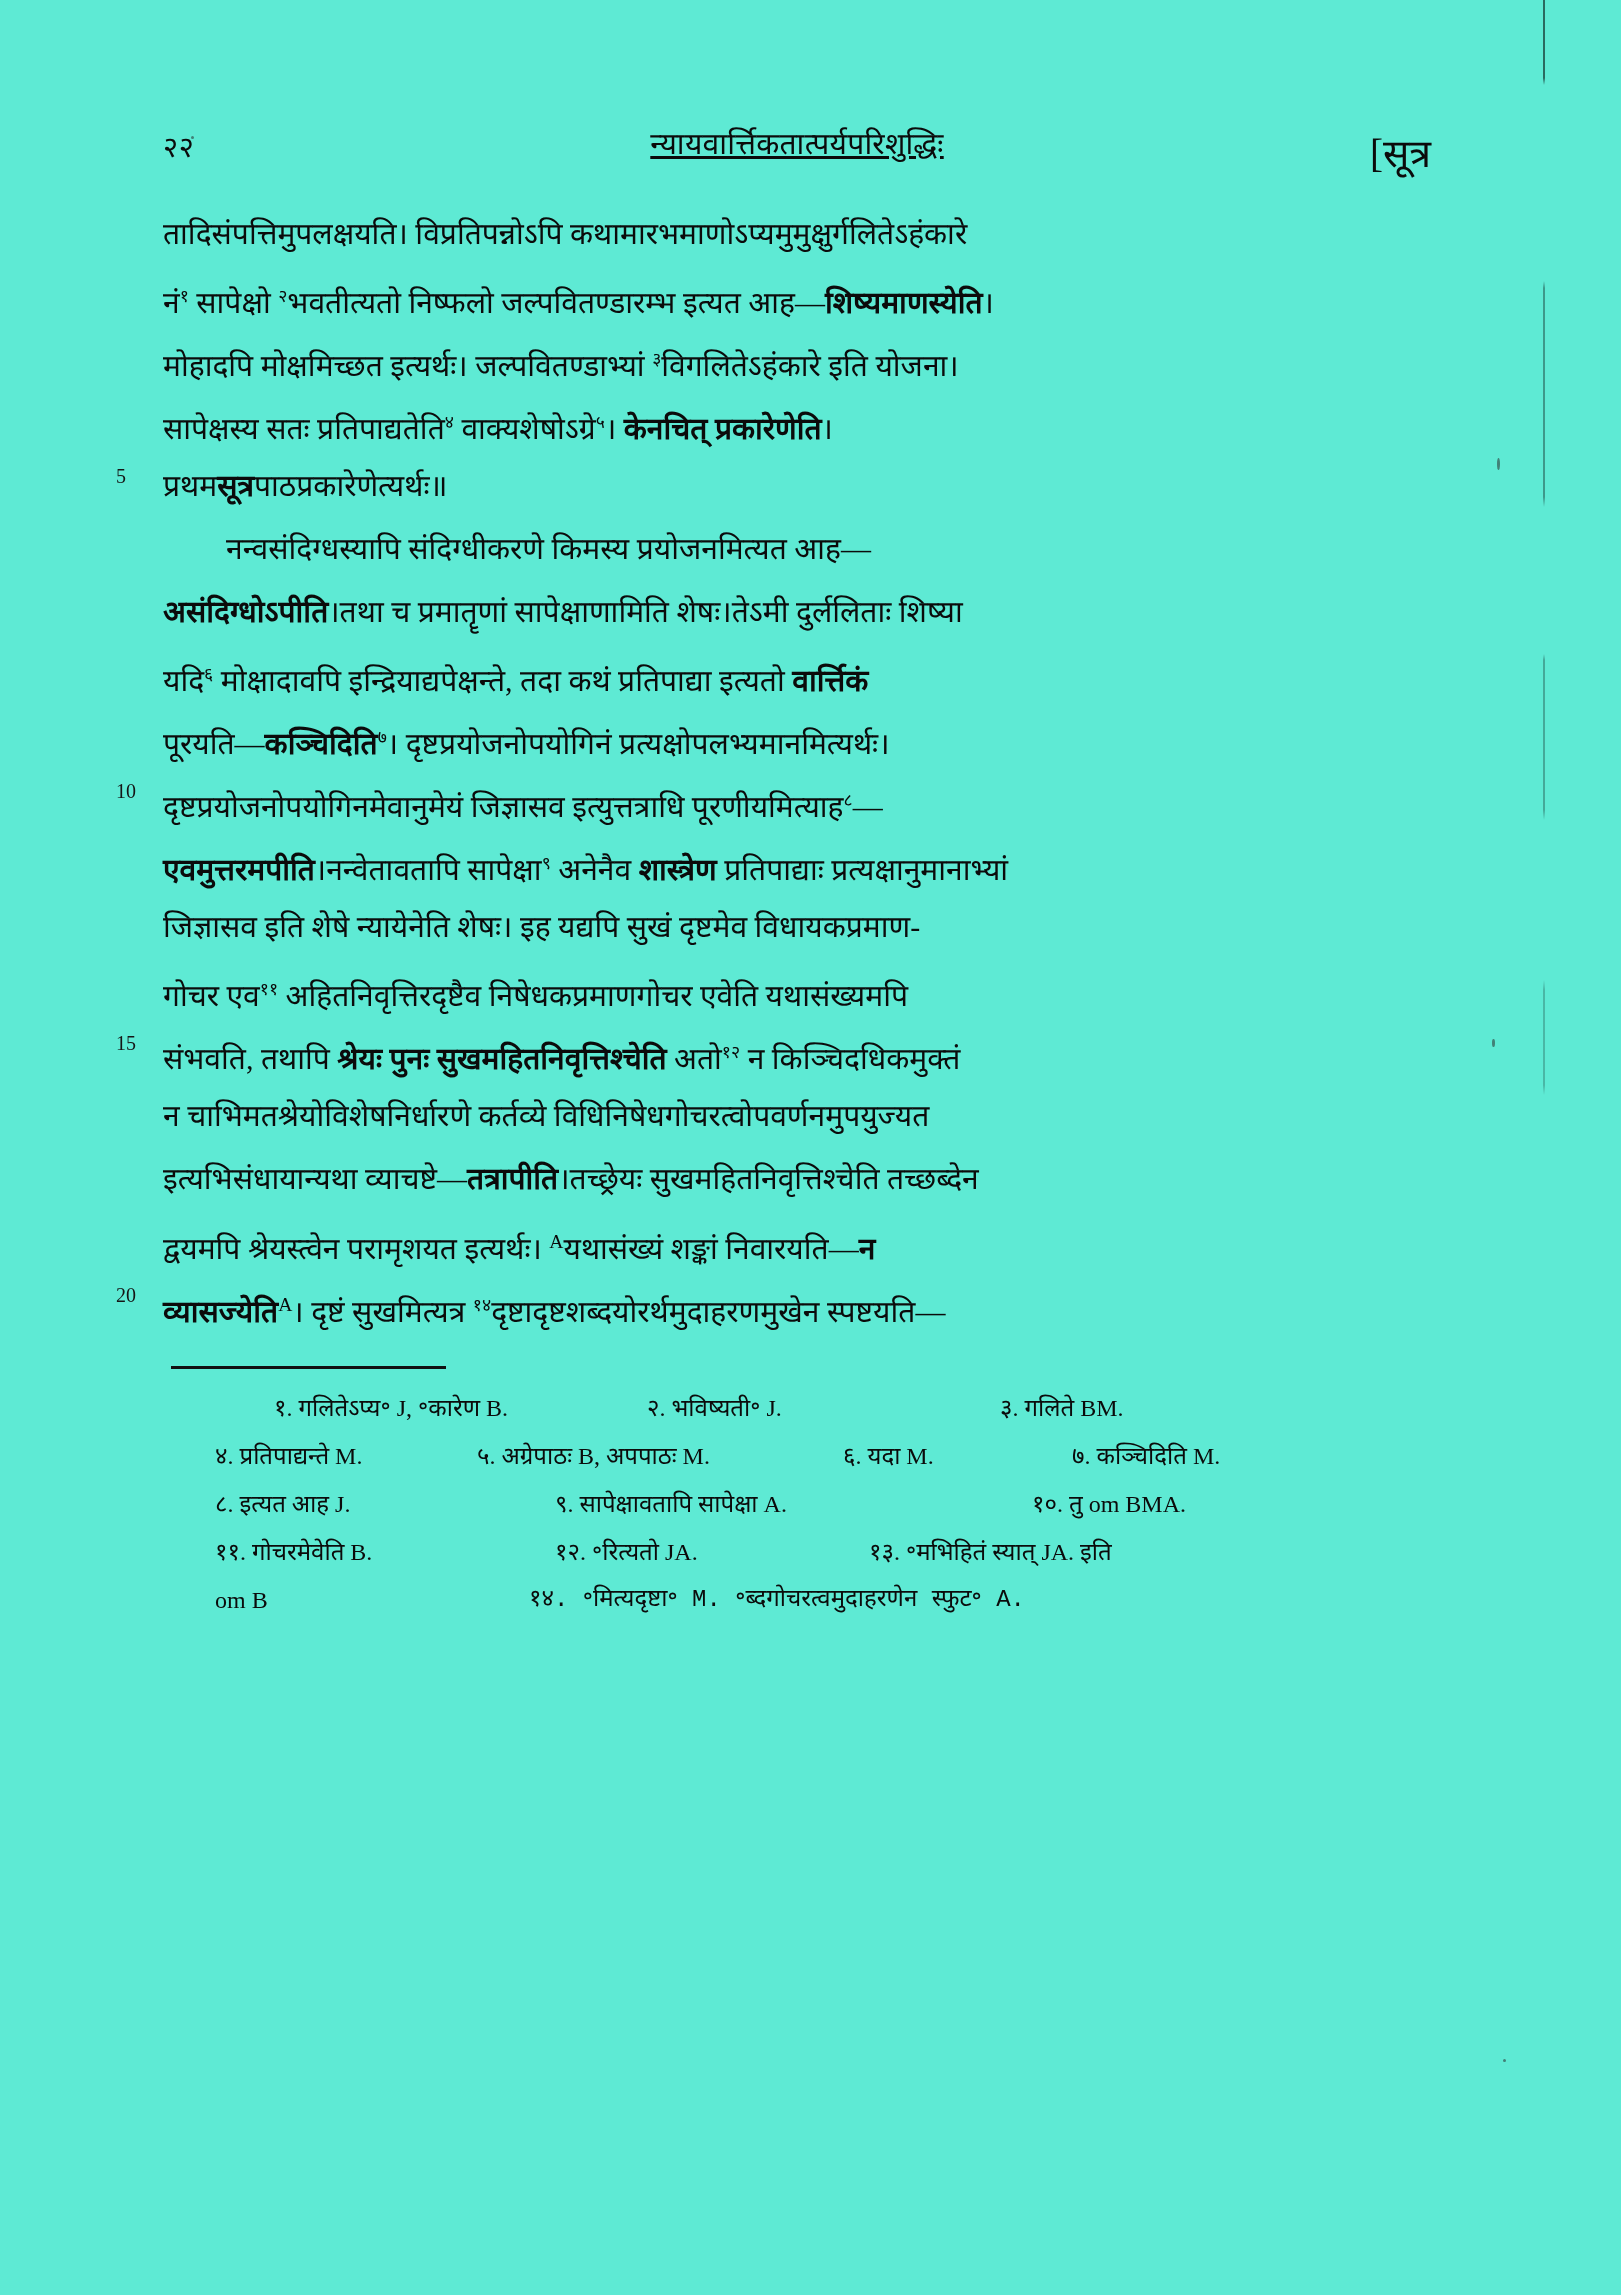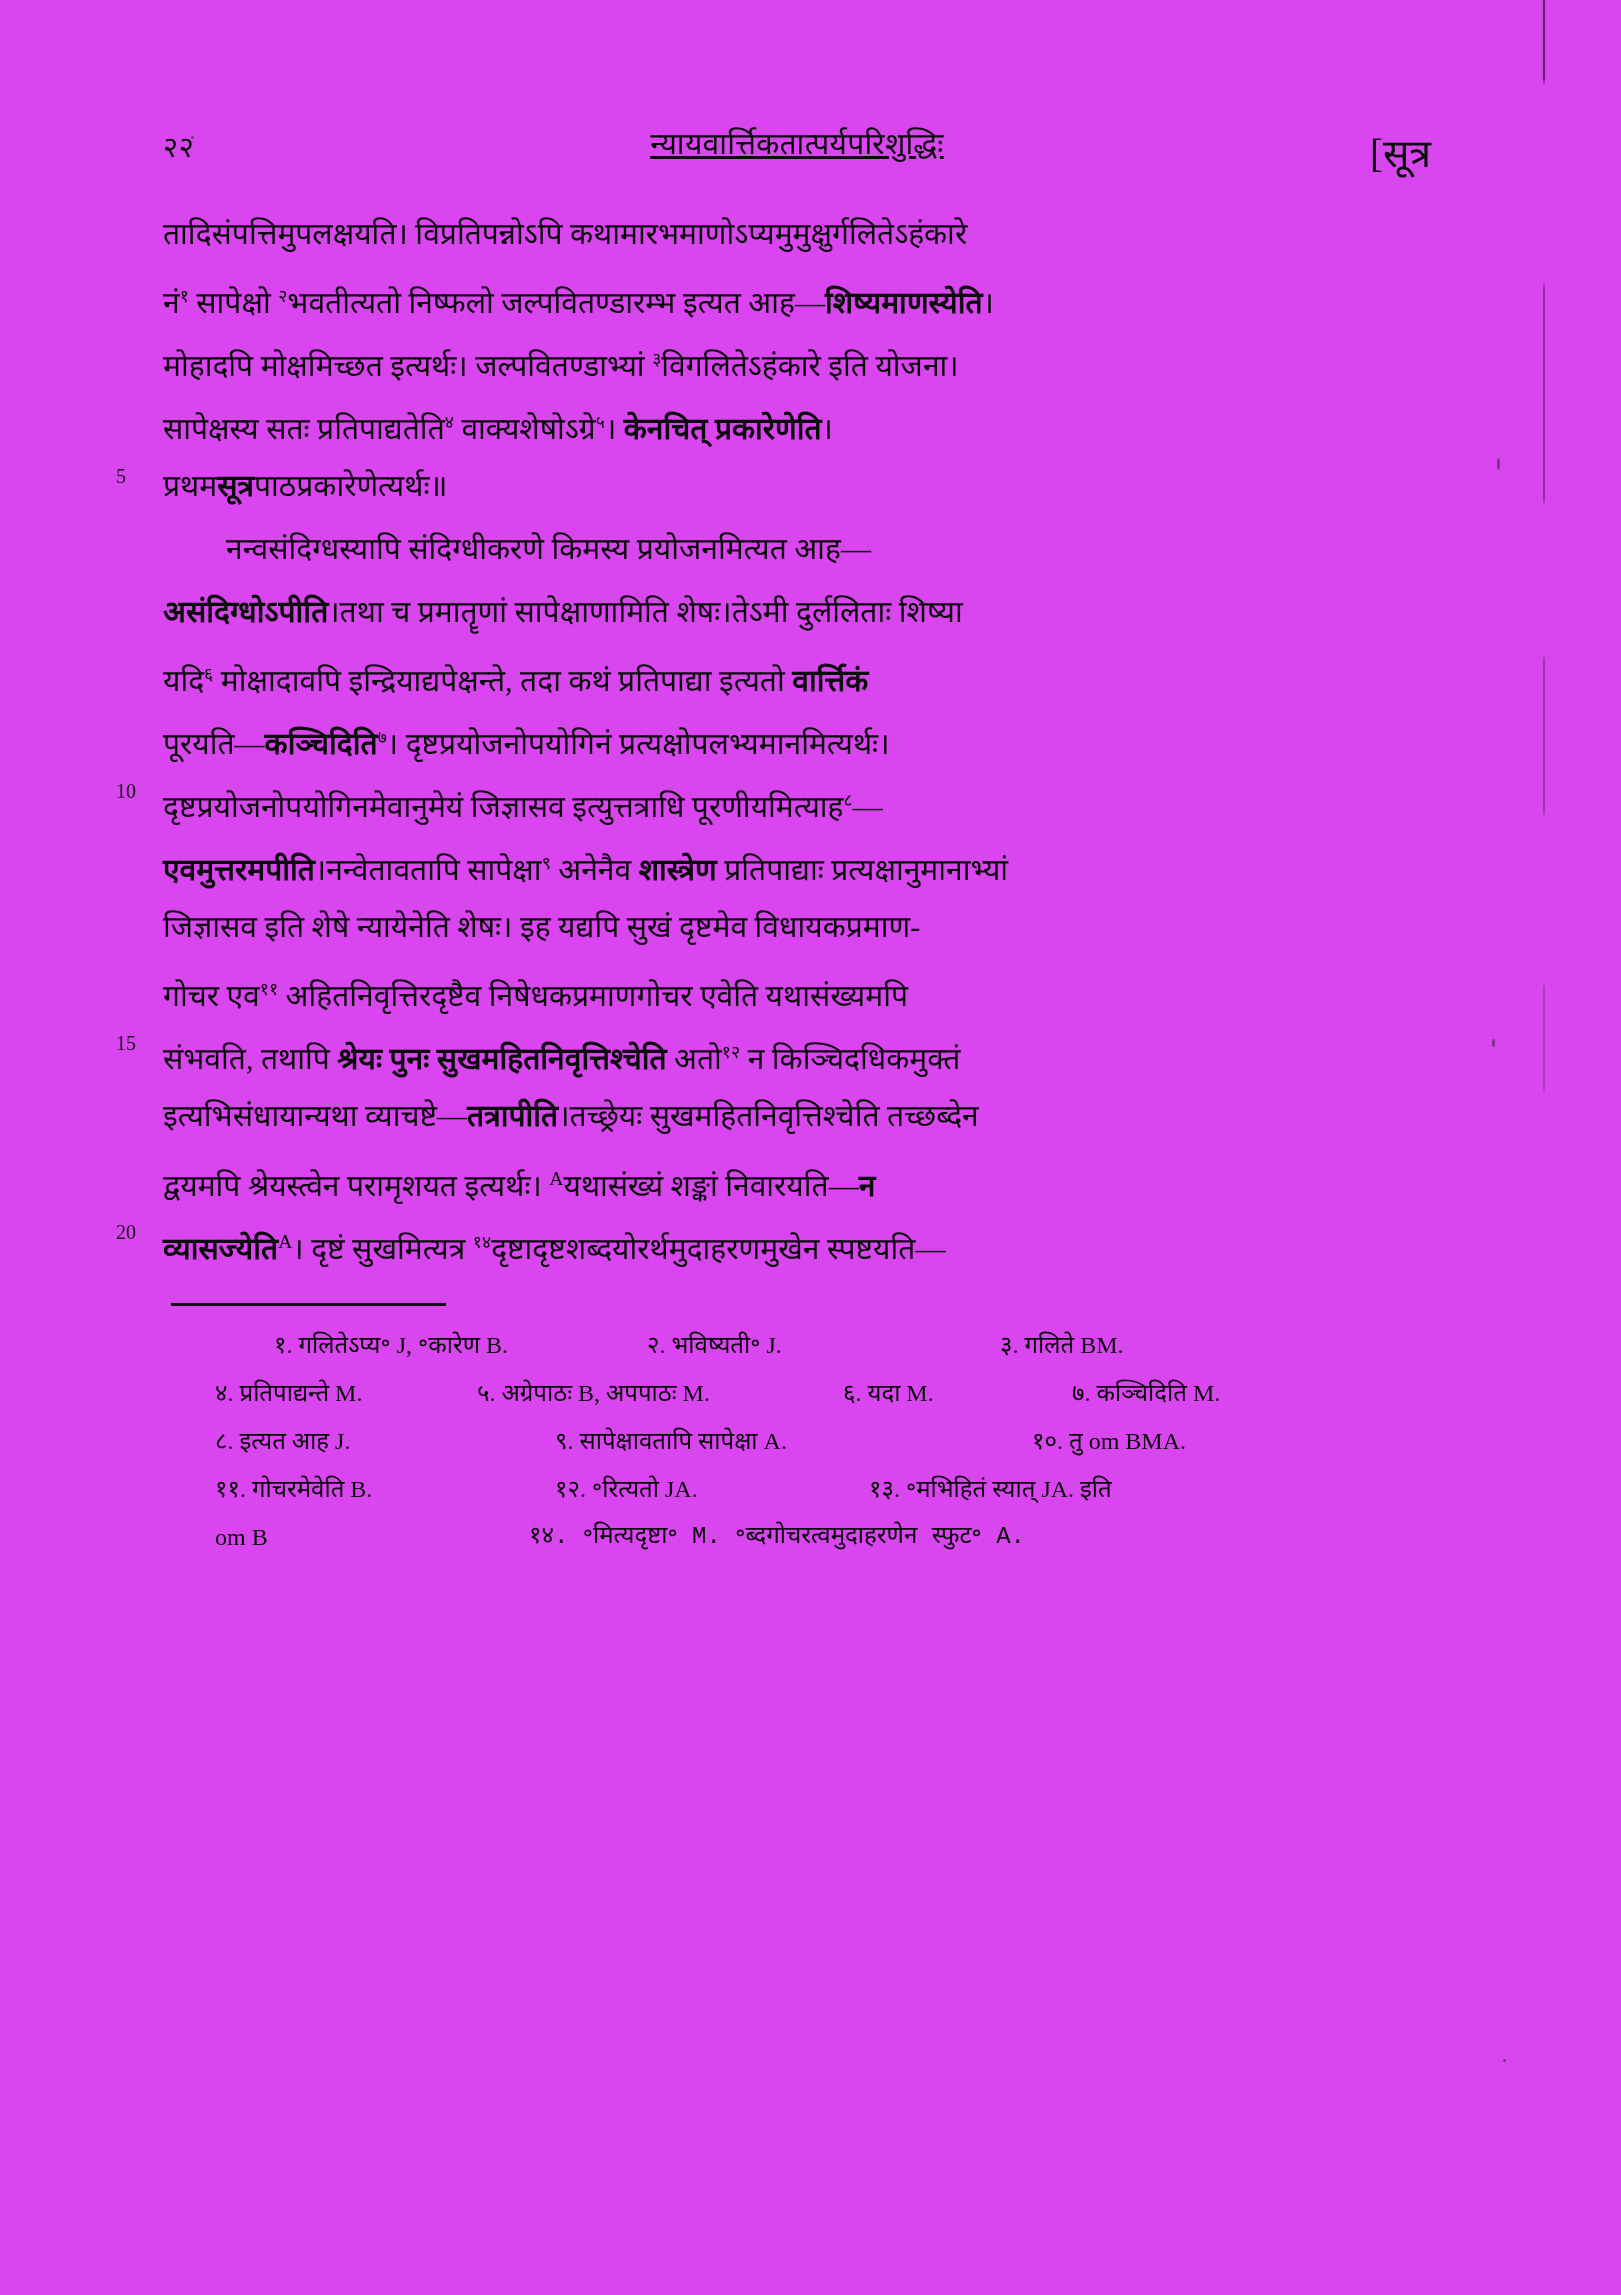--- a/index.html
+++ b/index.html
@@ -4,21 +4,21 @@
 <style>
   html, body {
     margin: 0;
     padding: 0;
     background: #ffffff;
   }
   .page {
     position: relative;
     width: 1622px;
     height: 2295px;
-    background: #d946ef;
+    background: #5eead4;
     font-family: "Liberation Serif", "DejaVu Serif", serif;
     color: #0b0b0b;
     overflow: hidden;
   }
   
   .scan-edge {
     position: absolute;
     top: 0;
     right: 77px;
     width: 2px;
@@ -171,20 +171,21 @@
         <div class="line"><span class="lnum">5</span><span class="txt">प्रथम<b>सूत्र</b>पाठप्रकारेणेत्यर्थः॥</span></div>
         <div class="line"><span class="txt"><span class="indent"></span>नन्वसंदिग्धस्यापि संदिग्धीकरणे किमस्य प्रयोजनमित्यत आह—</span></div>
         <div class="line"><span class="txt"><b>असंदिग्धोऽपीति</b>।तथा च प्रमातॄणां सापेक्षाणामिति शेषः।तेऽमी दुर्ललिताः शिष्या</span></div>
         <div class="line"><span class="txt">यदि<sup class="sup">६</sup> मोक्षादावपि इन्द्रियाद्यपेक्षन्ते, तदा कथं प्रतिपाद्या इत्यतो <b>वार्त्तिकं</b></span></div>
         <div class="line"><span class="txt">पूरयति—<b>कञ्चिदिति</b><sup class="sup">७</sup>। दृष्टप्रयोजनोपयोगिनं प्रत्यक्षोपलभ्यमानमित्यर्थः।</span></div>
         <div class="line"><span class="lnum">10</span><span class="txt">दृष्टप्रयोजनोपयोगिनमेवानुमेयं जिज्ञासव इत्युत्तत्राधि पूरणीयमित्याह<sup class="sup">८</sup>—</span></div>
         <div class="line"><span class="txt"><b>एवमुत्तरमपीति</b>।नन्वेतावतापि सापेक्षा<sup class="sup">९</sup> अनेनैव <b>शास्त्रेण</b> प्रतिपाद्याः प्रत्यक्षानुमानाभ्यां</span></div>
         <div class="line"><span class="txt">जिज्ञासव इति शेषे न्यायेनेति शेषः। इह यद्यपि सुखं दृष्टमेव विधायकप्रमाण-</span></div>
         <div class="line"><span class="txt">गोचर एव<sup class="sup">११</sup> अहितनिवृत्तिरदृष्टैव निषेधकप्रमाणगोचर एवेति यथासंख्यमपि</span></div>
         <div class="line"><span class="lnum">15</span><span class="txt">संभवति, तथापि <b>श्रेयः पुनः सुखमहितनिवृत्तिश्चेति</b> अतो<sup class="sup">१२</sup> न किञ्चिदधिकमुक्तं</span></div>
+        <div class="line"><span class="txt">न चाभिमतश्रेयोविशेषनिर्धारणे कर्तव्ये विधिनिषेधगोचरत्वोपवर्णनमुपयुज्यत</span></div>
         <div class="line"><span class="txt">इत्यभिसंधायान्यथा व्याचष्टे—<b>तत्रापीति</b>।तच्छ्रेयः सुखमहितनिवृत्तिश्चेति तच्छब्देन</span></div>
         <div class="line"><span class="txt">द्वयमपि श्रेयस्त्वेन परामृशयत इत्यर्थः। <sup class="supl">A</sup>यथासंख्यं शङ्कां निवारयति—<b>न</b></span></div>
         <div class="line"><span class="lnum">20</span><span class="txt"><b>व्यासज्येति</b><sup class="supl">A</sup>। दृष्टं सुखमित्यत्र <sup class="sup">१४</sup>दृष्टादृष्टशब्दयोरर्थमुदाहरणमुखेन स्पष्टयति—</span></div>
       </div>
 
     <div class="fn-rule"></div>
     <div class="footnotes">
         <div class="fn-row">
           <span class="fn-item" style="left: 111px;">१. गलितेऽप्य॰ J, ॰कारेण B.</span>
           <span class="fn-item" style="left: 484px;">२. भविष्यती॰ J.</span>

